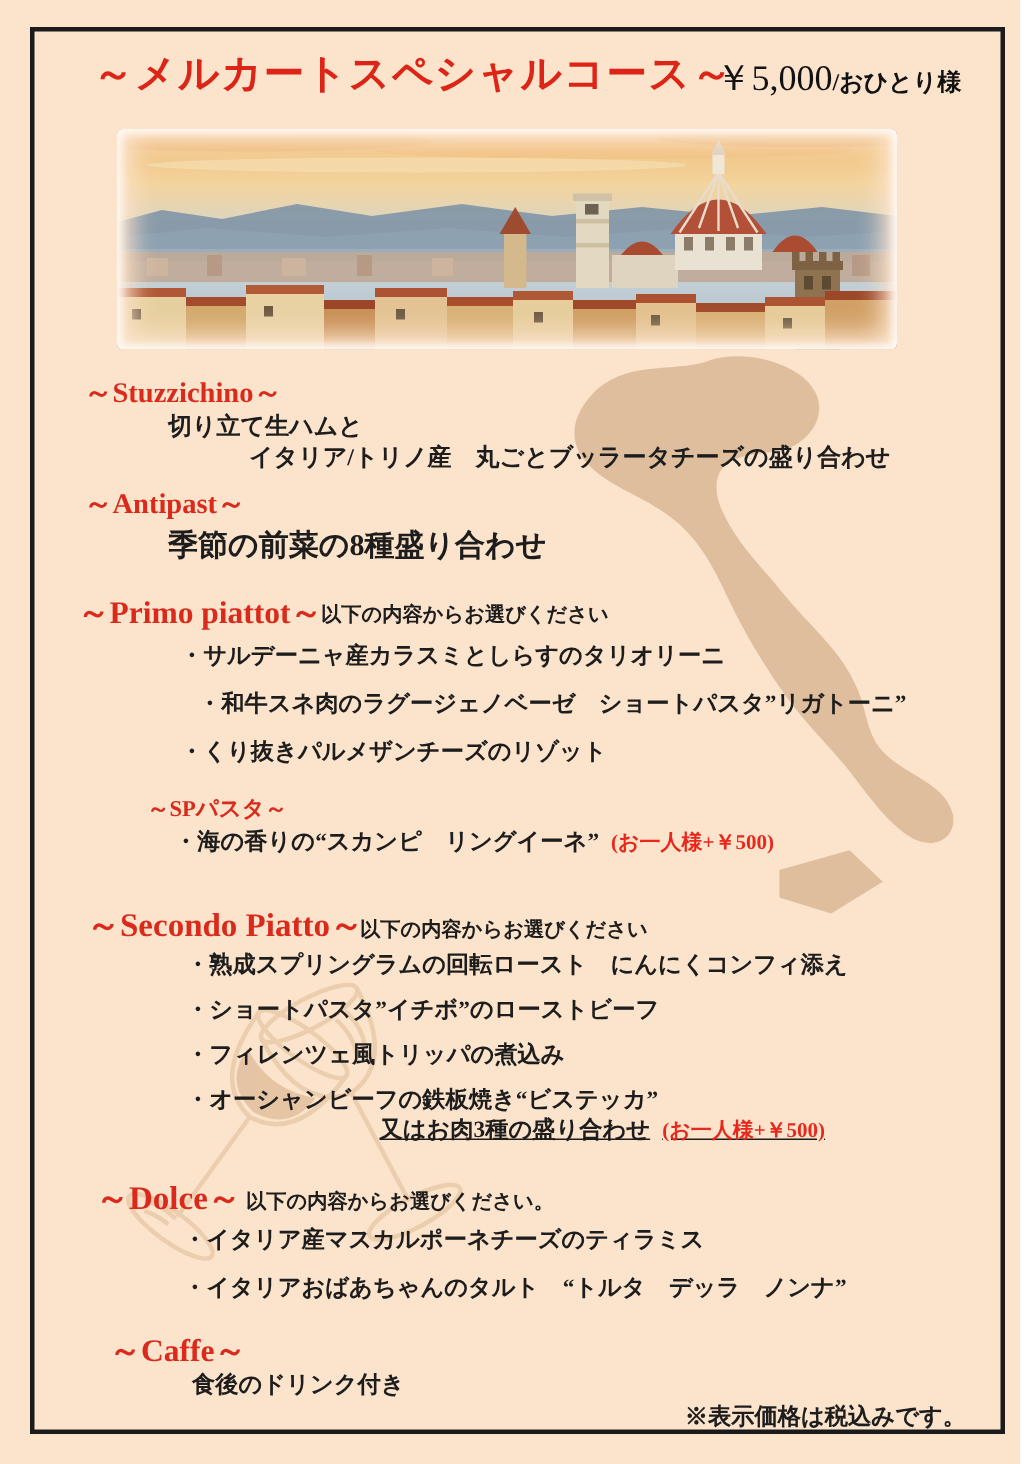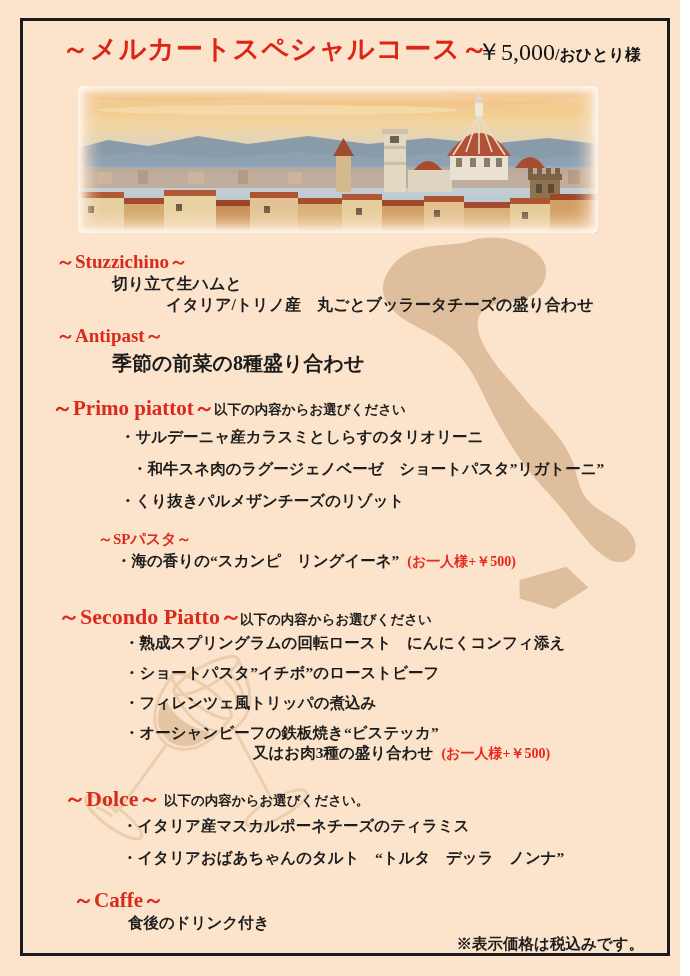--- a/index.html
+++ b/index.html
@@ -198,21 +198,21 @@
   <div class="line item" style="left:116px;top:551px;">
     <span>・海の香りの“スカンピ　リングイーネ”</span><span class="price-note">(お一人様+￥500)</span>
   </div>
 
   <div class="line heading" style="left:58px;top:602px;font-size:22px;">～Secondo Piatto～</div>
   <div class="line note" style="left:240px;top:611px;">以下の内容からお選びください</div>
   <div class="line item" style="left:124px;top:633px;">・熟成スプリングラムの回転ロースト　にんにくコンフィ添え</div>
   <div class="line item" style="left:124px;top:663px;">・ショートパスタ”イチボ”のローストビーフ</div>
   <div class="line item" style="left:124px;top:693px;">・フィレンツェ風トリッパの煮込み</div>
   <div class="line item" style="left:124px;top:723px;">・オーシャンビーフの鉄板焼き“ビステッカ”</div>
-  <div class="line item" style="left:253px;top:743px;">
+  <div class="line item" style="left:253px;top:743px;text-decoration:underline;">
     <span>又はお肉3種の盛り合わせ</span><span class="price-note">(お一人様+￥500)</span>
   </div>
 
   <div class="line heading" style="left:64px;top:784px;font-size:22px;">～Dolce～</div>
   <div class="line note" style="left:164px;top:792px;">以下の内容からお選びください。</div>
   <div class="line item" style="left:122px;top:816px;">・イタリア産マスカルポーネチーズのティラミス</div>
   <div class="line item" style="left:122px;top:848px;">・イタリアおばあちゃんのタルト　“トルタ　デッラ　ノンナ”</div>
 
   <div class="line heading" style="left:73px;top:886px;font-size:21px;">～Caffe～</div>
   <div class="line item" style="left:128px;top:913px;">食後のドリンク付き</div>

